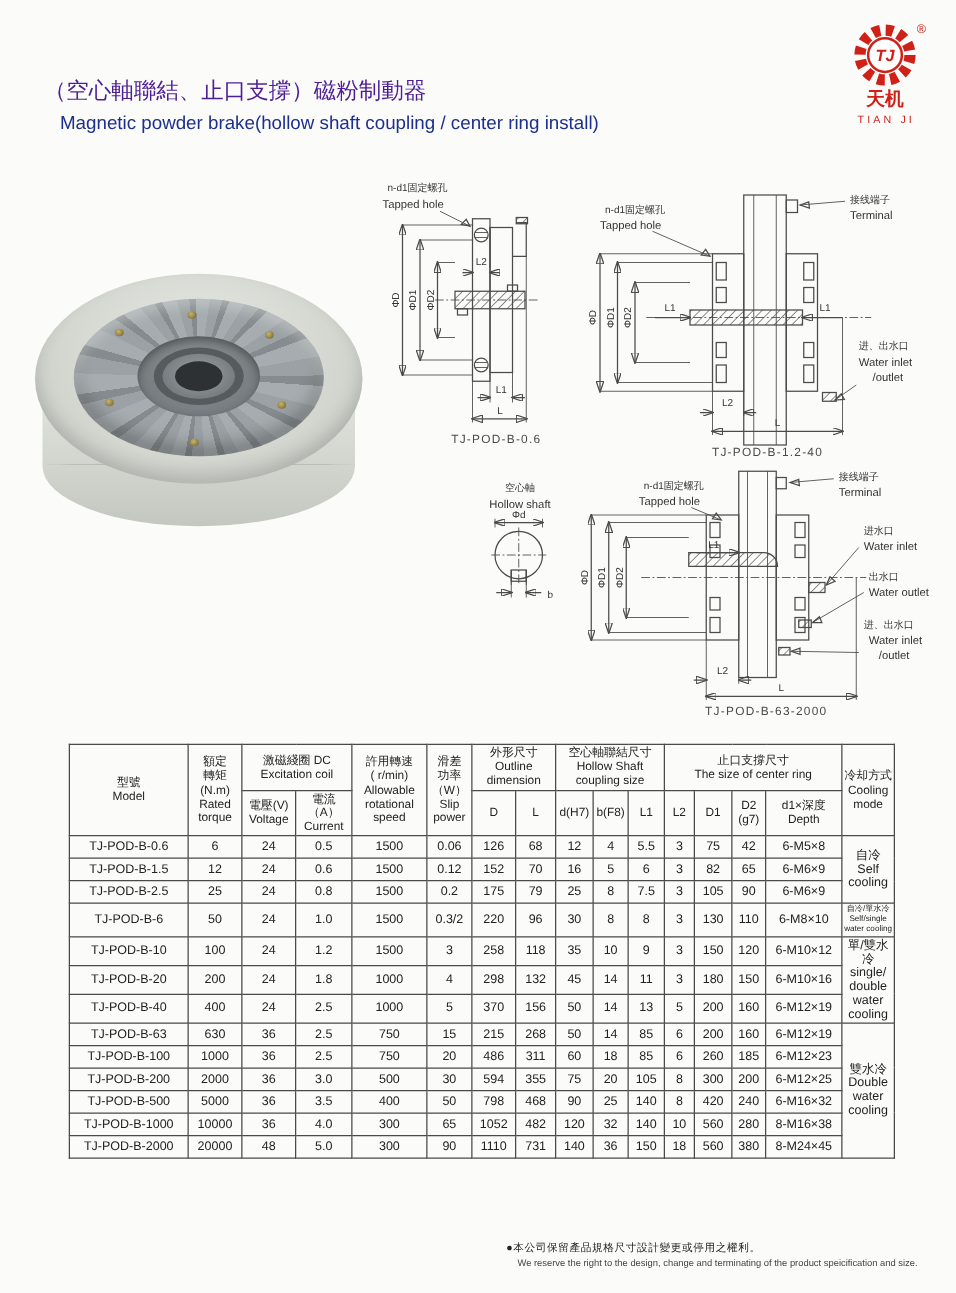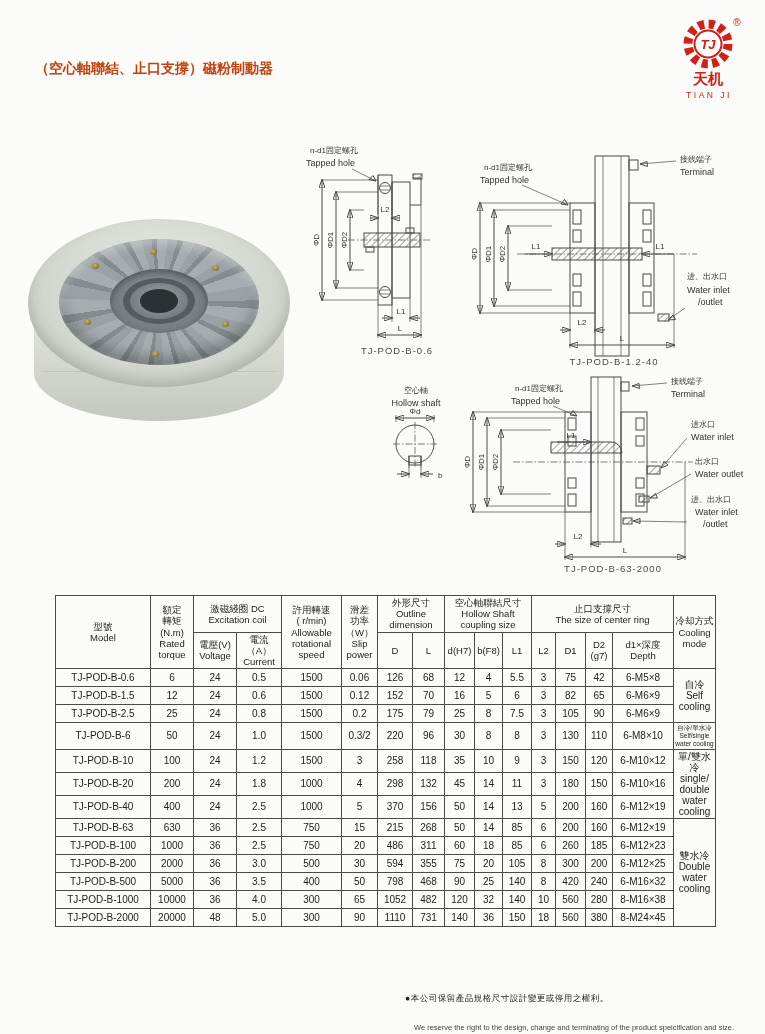--- a/index.html
+++ b/index.html
@@ -1,21 +1,21 @@
 <!DOCTYPE html>
 <html><head>
 <meta charset="utf-8">
 <style>
   * { margin:0; padding:0; box-sizing:border-box; }
   body { font-family:"Liberation Sans","DejaVu Sans",sans-serif; background:#e8e8e8; }
   .page { position:relative; width:765px; height:1034px; background:#fbfbf9; margin:0 auto; overflow:hidden; }
 
   
   .title { position:absolute; left:35px; top:20px; font-size:30px; font-weight:bold; font-style:italic; color:#1d2f8e; letter-spacing:1px; }
-  .subtitle-zh { position:absolute; left:35px; top:60px; font-size:14px; font-weight:bold; color:#c2410c; }
+  .subtitle-zh { position:absolute; left:35px; top:60px; font-size:18px; font-weight:normal; color:#4c1d95; }
   .subtitle-en { position:absolute; left:48px; top:90px; font-size:15px; color:#1d2f8e; }
   .logo { position:absolute; left:663px; top:12px; width:96px; height:96px; }
 
   
   .photo { position:absolute; left:22px; top:193px; width:275px; height:240px; }
   .ph-side { position:absolute; left:12px; top:112px; width:250px; height:116px;
     background:linear-gradient(to bottom,#e3e6e0,#d2d6cf 55%,#c3c7c0);
     border-radius:0 0 125px 125px / 0 0 48px 48px; }
   .ph-seam { position:absolute; left:14px; top:178px; width:246px; height:1px; background:#b4b8b1; border-radius:50%; }
   .ph-rim { position:absolute; left:6px; top:26px; width:262px; height:168px; border-radius:50%;
@@ -52,28 +52,29 @@
     font-weight:normal; white-space:pre-line; padding:1px 0; overflow:hidden; }
   table.spec th { font-size:9.5px; line-height:1.18; }
   table.spec td { font-size:10px; height:18px; line-height:1.1; }
   td.cooling-cell { font-size:9.5px; line-height:1.25; }
   td.cooling-cell.small { font-size:6.5px; line-height:1.2; }
 
   
   .page-num { position:absolute; left:148px; top:1039px; font-size:9.5px; letter-spacing:1px; color:#333; }
   .footnote { position:absolute; left:405px; top:993px; color:#222; }
   .footnote .zh { font-size:8.5px; letter-spacing:.5px; }
-  .footnote .en { font-size:7.5px; color:#444; margin-top:18px; padding-left:9px; }
+  .footnote .en { font-size:7.5px; color:#444; margin-top:1px; padding-left:9px; }
 </style>
 </head>
 <body>
 
 <div class="page">
 
   <div class="subtitle-zh">（空心軸聯結、止口支撐）磁粉制動器</div>
+  <div class="subtitle-en">Magnetic powder brake(hollow shaft coupling / center ring install)</div>
 
   <svg class="logo" viewBox="0 0 96 96">
     <circle cx="45" cy="32" r="20" fill="none" stroke="#cf2118" stroke-width="9" stroke-dasharray="6 4.47"></circle>
     <circle cx="45" cy="32" r="15" fill="#ffffff" stroke="none"></circle>
     <circle cx="45" cy="32" r="13.5" fill="#ffffff" stroke="#cf2118" stroke-width="2"></circle>
     <text x="45" y="37" text-anchor="middle" font-size="13" font-weight="bold" font-style="italic" fill="#cf2118">TJ</text>
     <text x="74" y="14" text-anchor="middle" font-size="10" fill="#cf2118">®</text>
     <text x="45" y="72" text-anchor="middle" font-size="15" font-weight="bold" fill="#cf2118">天机</text>
     <text x="46" y="86" text-anchor="middle" font-size="8.5" letter-spacing="2.5" fill="#cf2118">TIAN JI</text>
   </svg>

